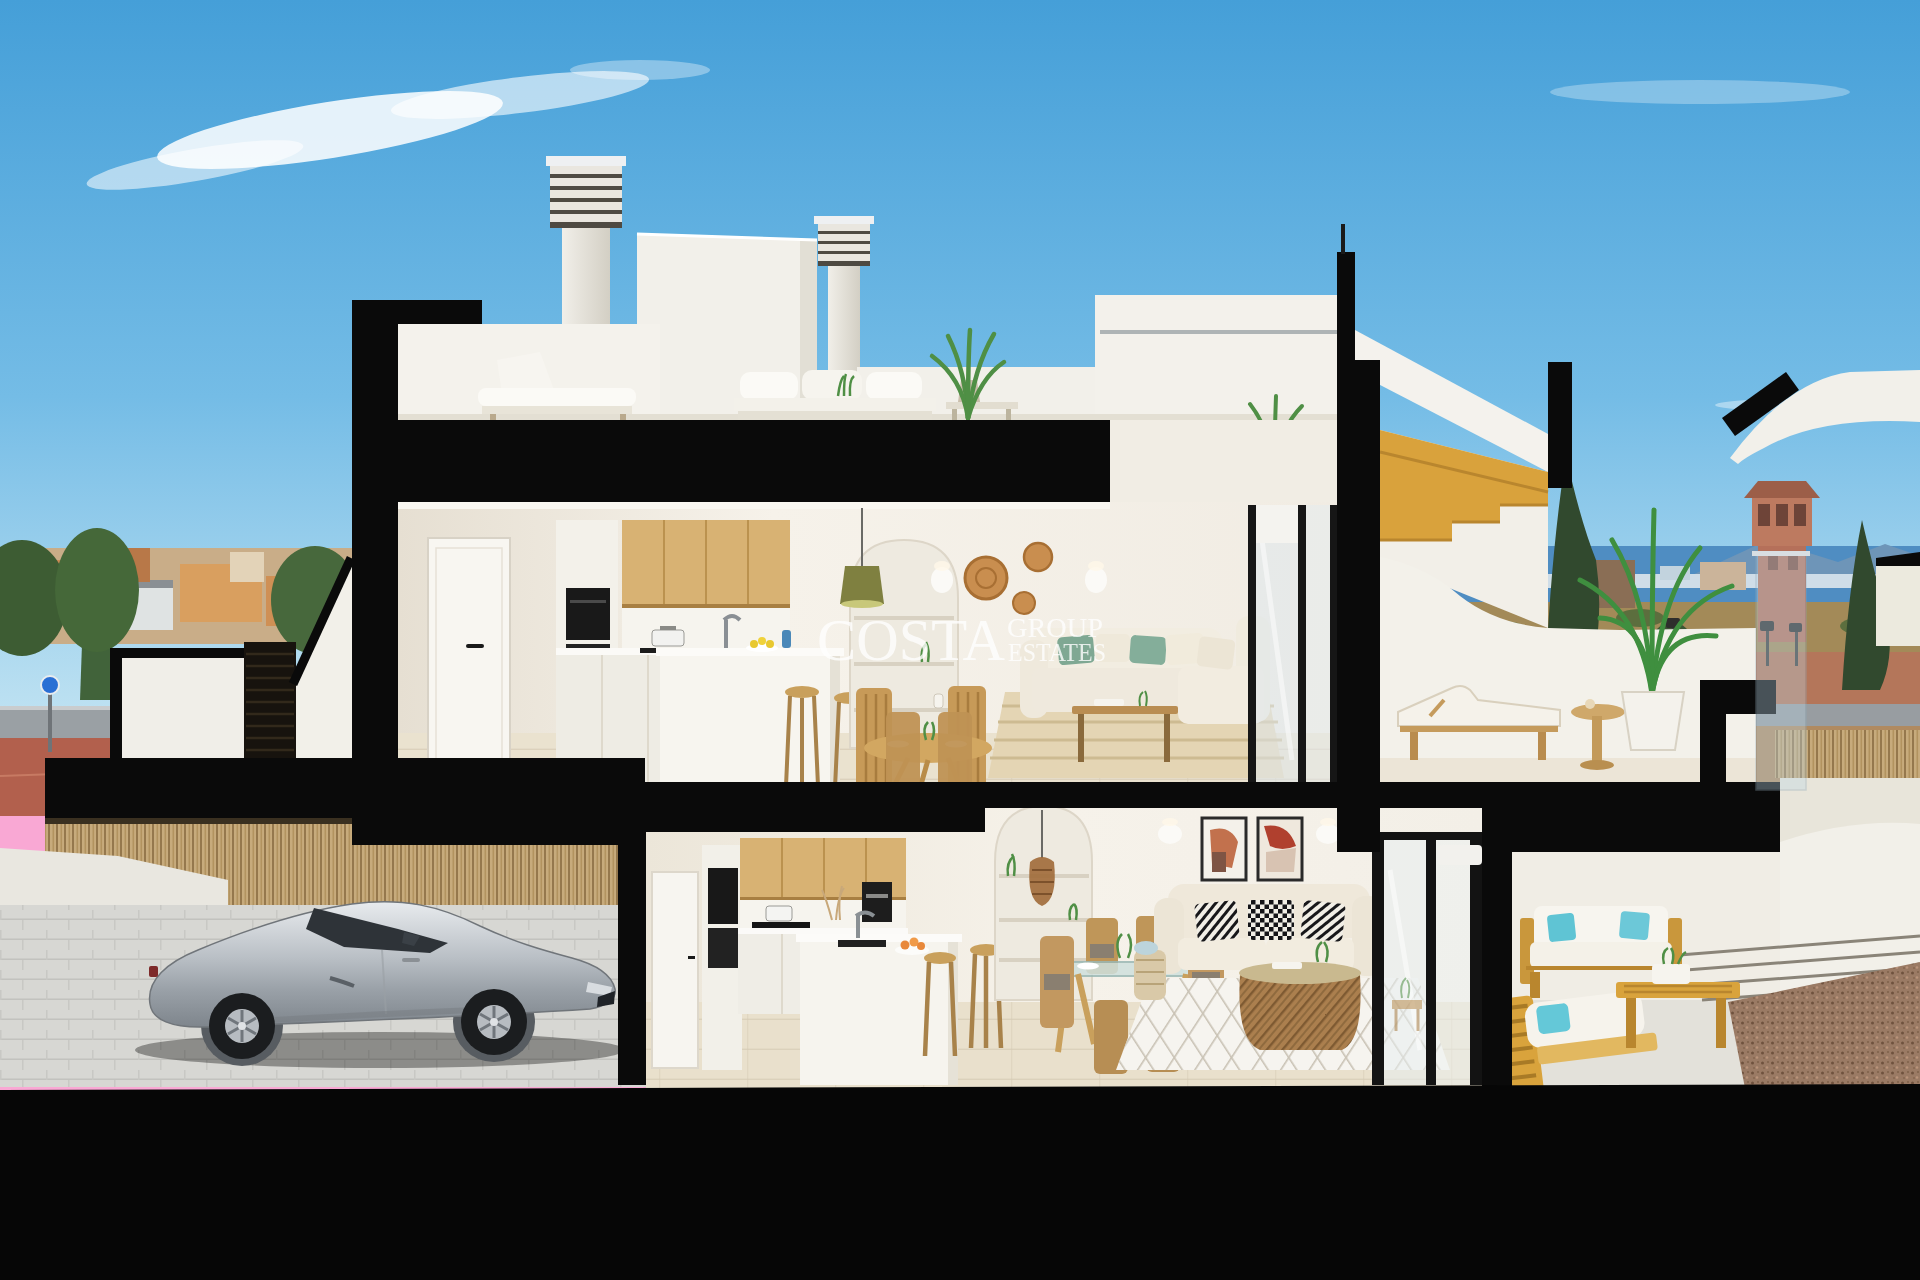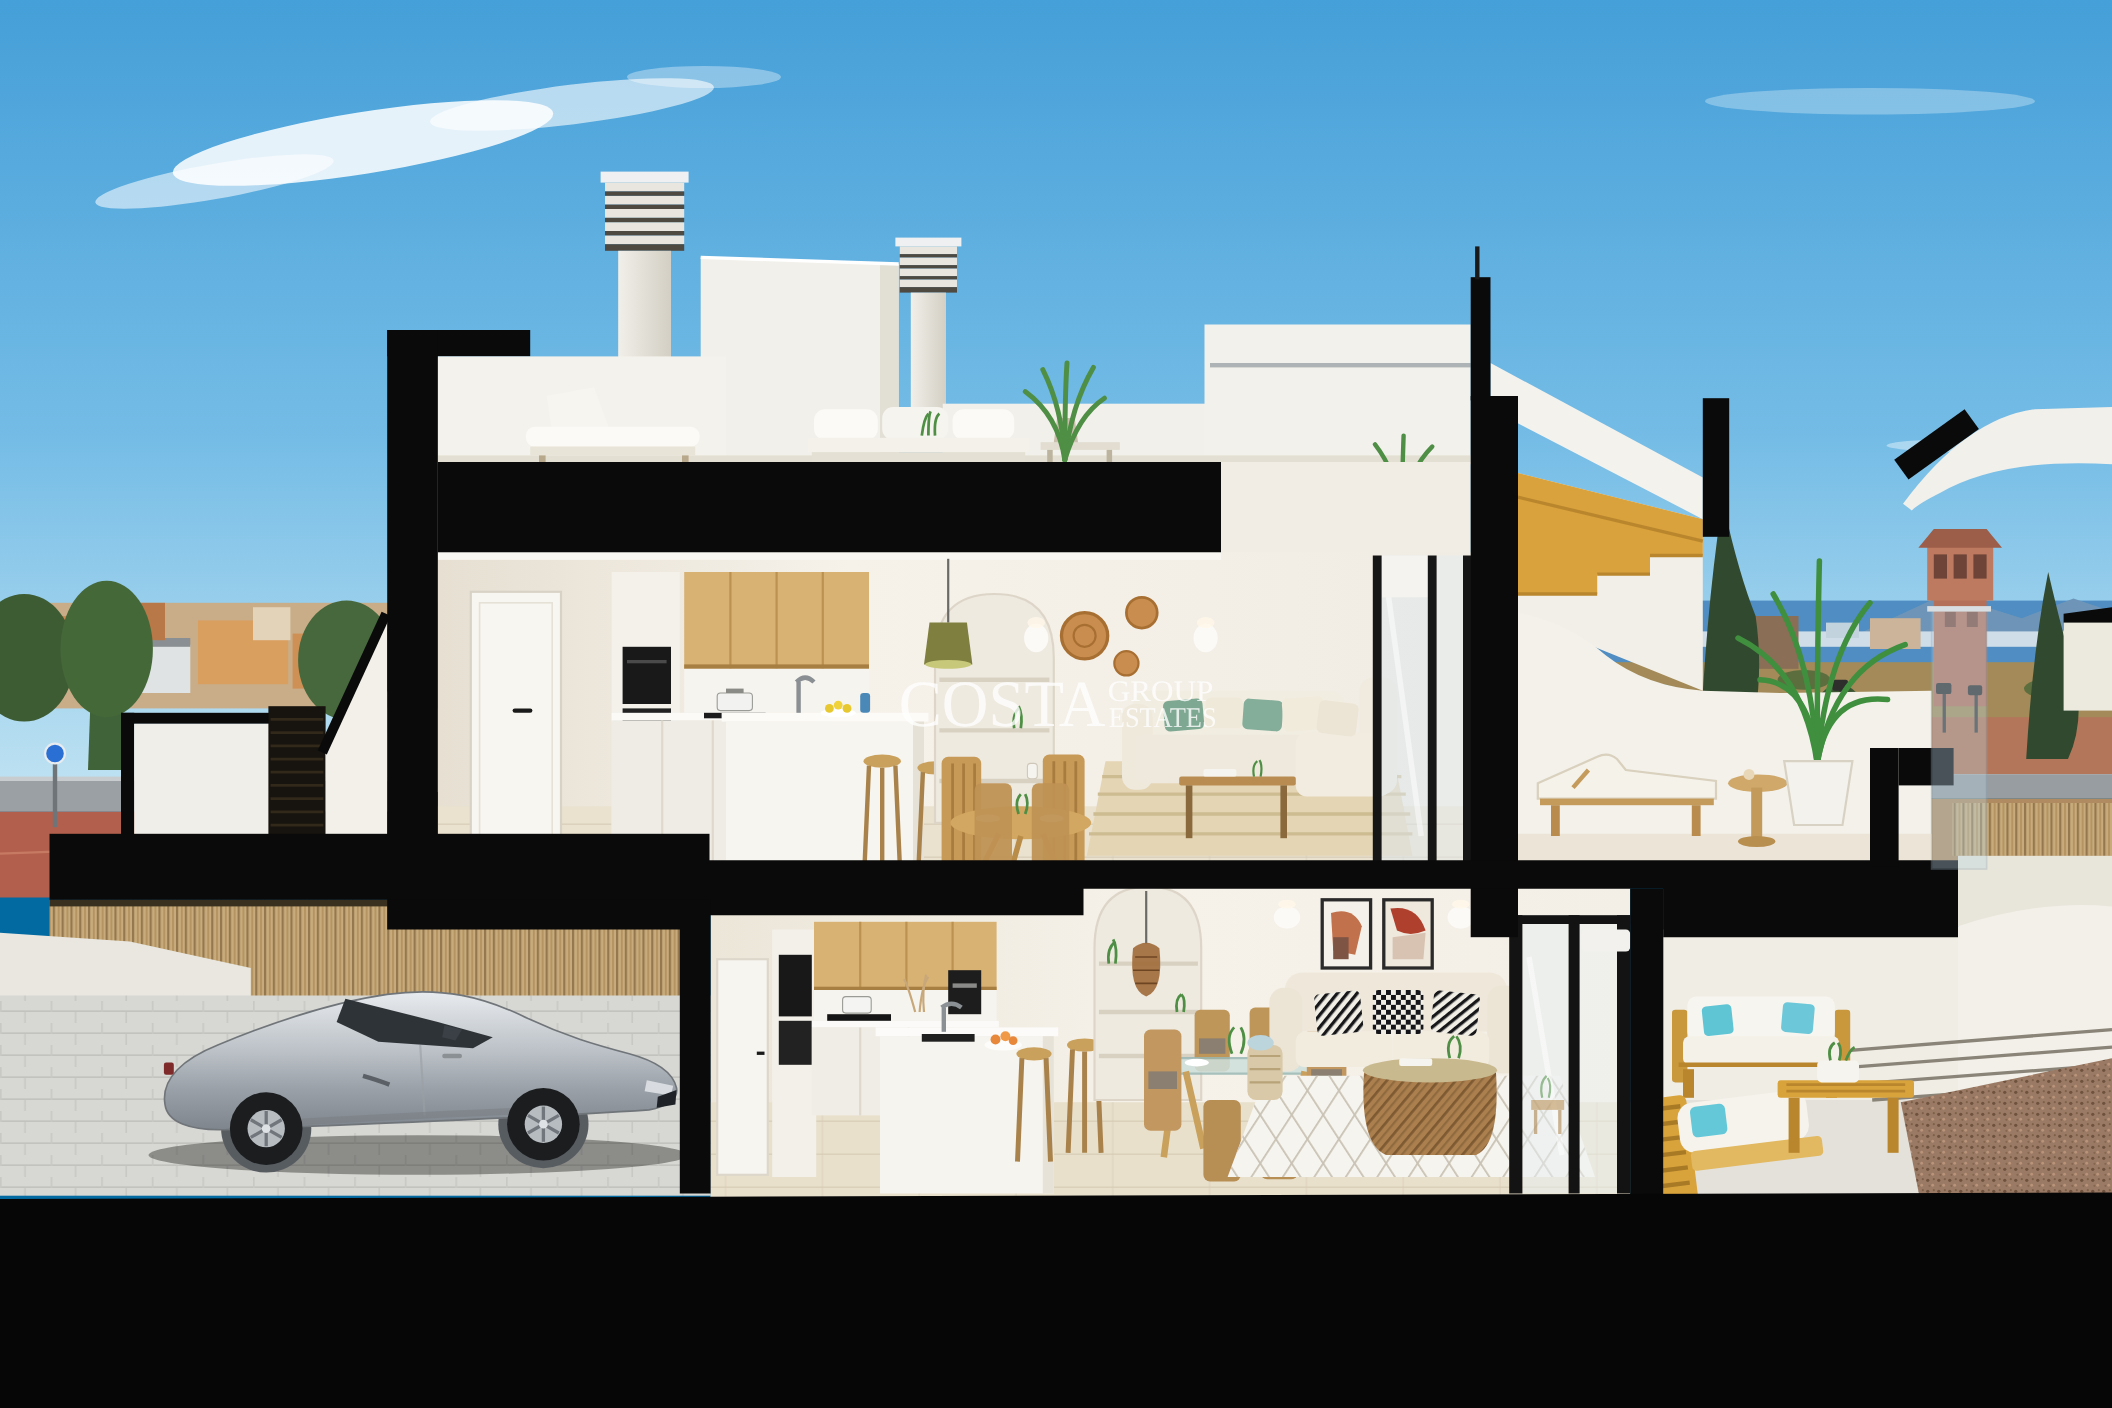--- a/index.html
+++ b/index.html
@@ -1,16 +1,16 @@
 <!DOCTYPE html>
 <html><head>
 <meta charset="utf-8">
 <style>
   html,body{margin:0;padding:0;background:#05070a;}
-  .stage{position:relative;width:1920px;height:1280px;overflow:hidden;background:#0369a1;}
+  .stage{position:relative;width:1920px;height:1280px;overflow:hidden;background:#f9a8d4;}
   svg{display:block;width:1920px;height:1280px;}
   .wm{font-family:"Liberation Serif","DejaVu Serif",serif;fill:#ffffff;opacity:.8;}
 </style>
 </head>
 <body>
 
 <div class="stage">
 <svg viewBox="0 0 1920 1280" xmlns="http://www.w3.org/2000/svg">
 <defs>
   <linearGradient id="skyG" x1="0" y1="0" x2="0" y2="1">

